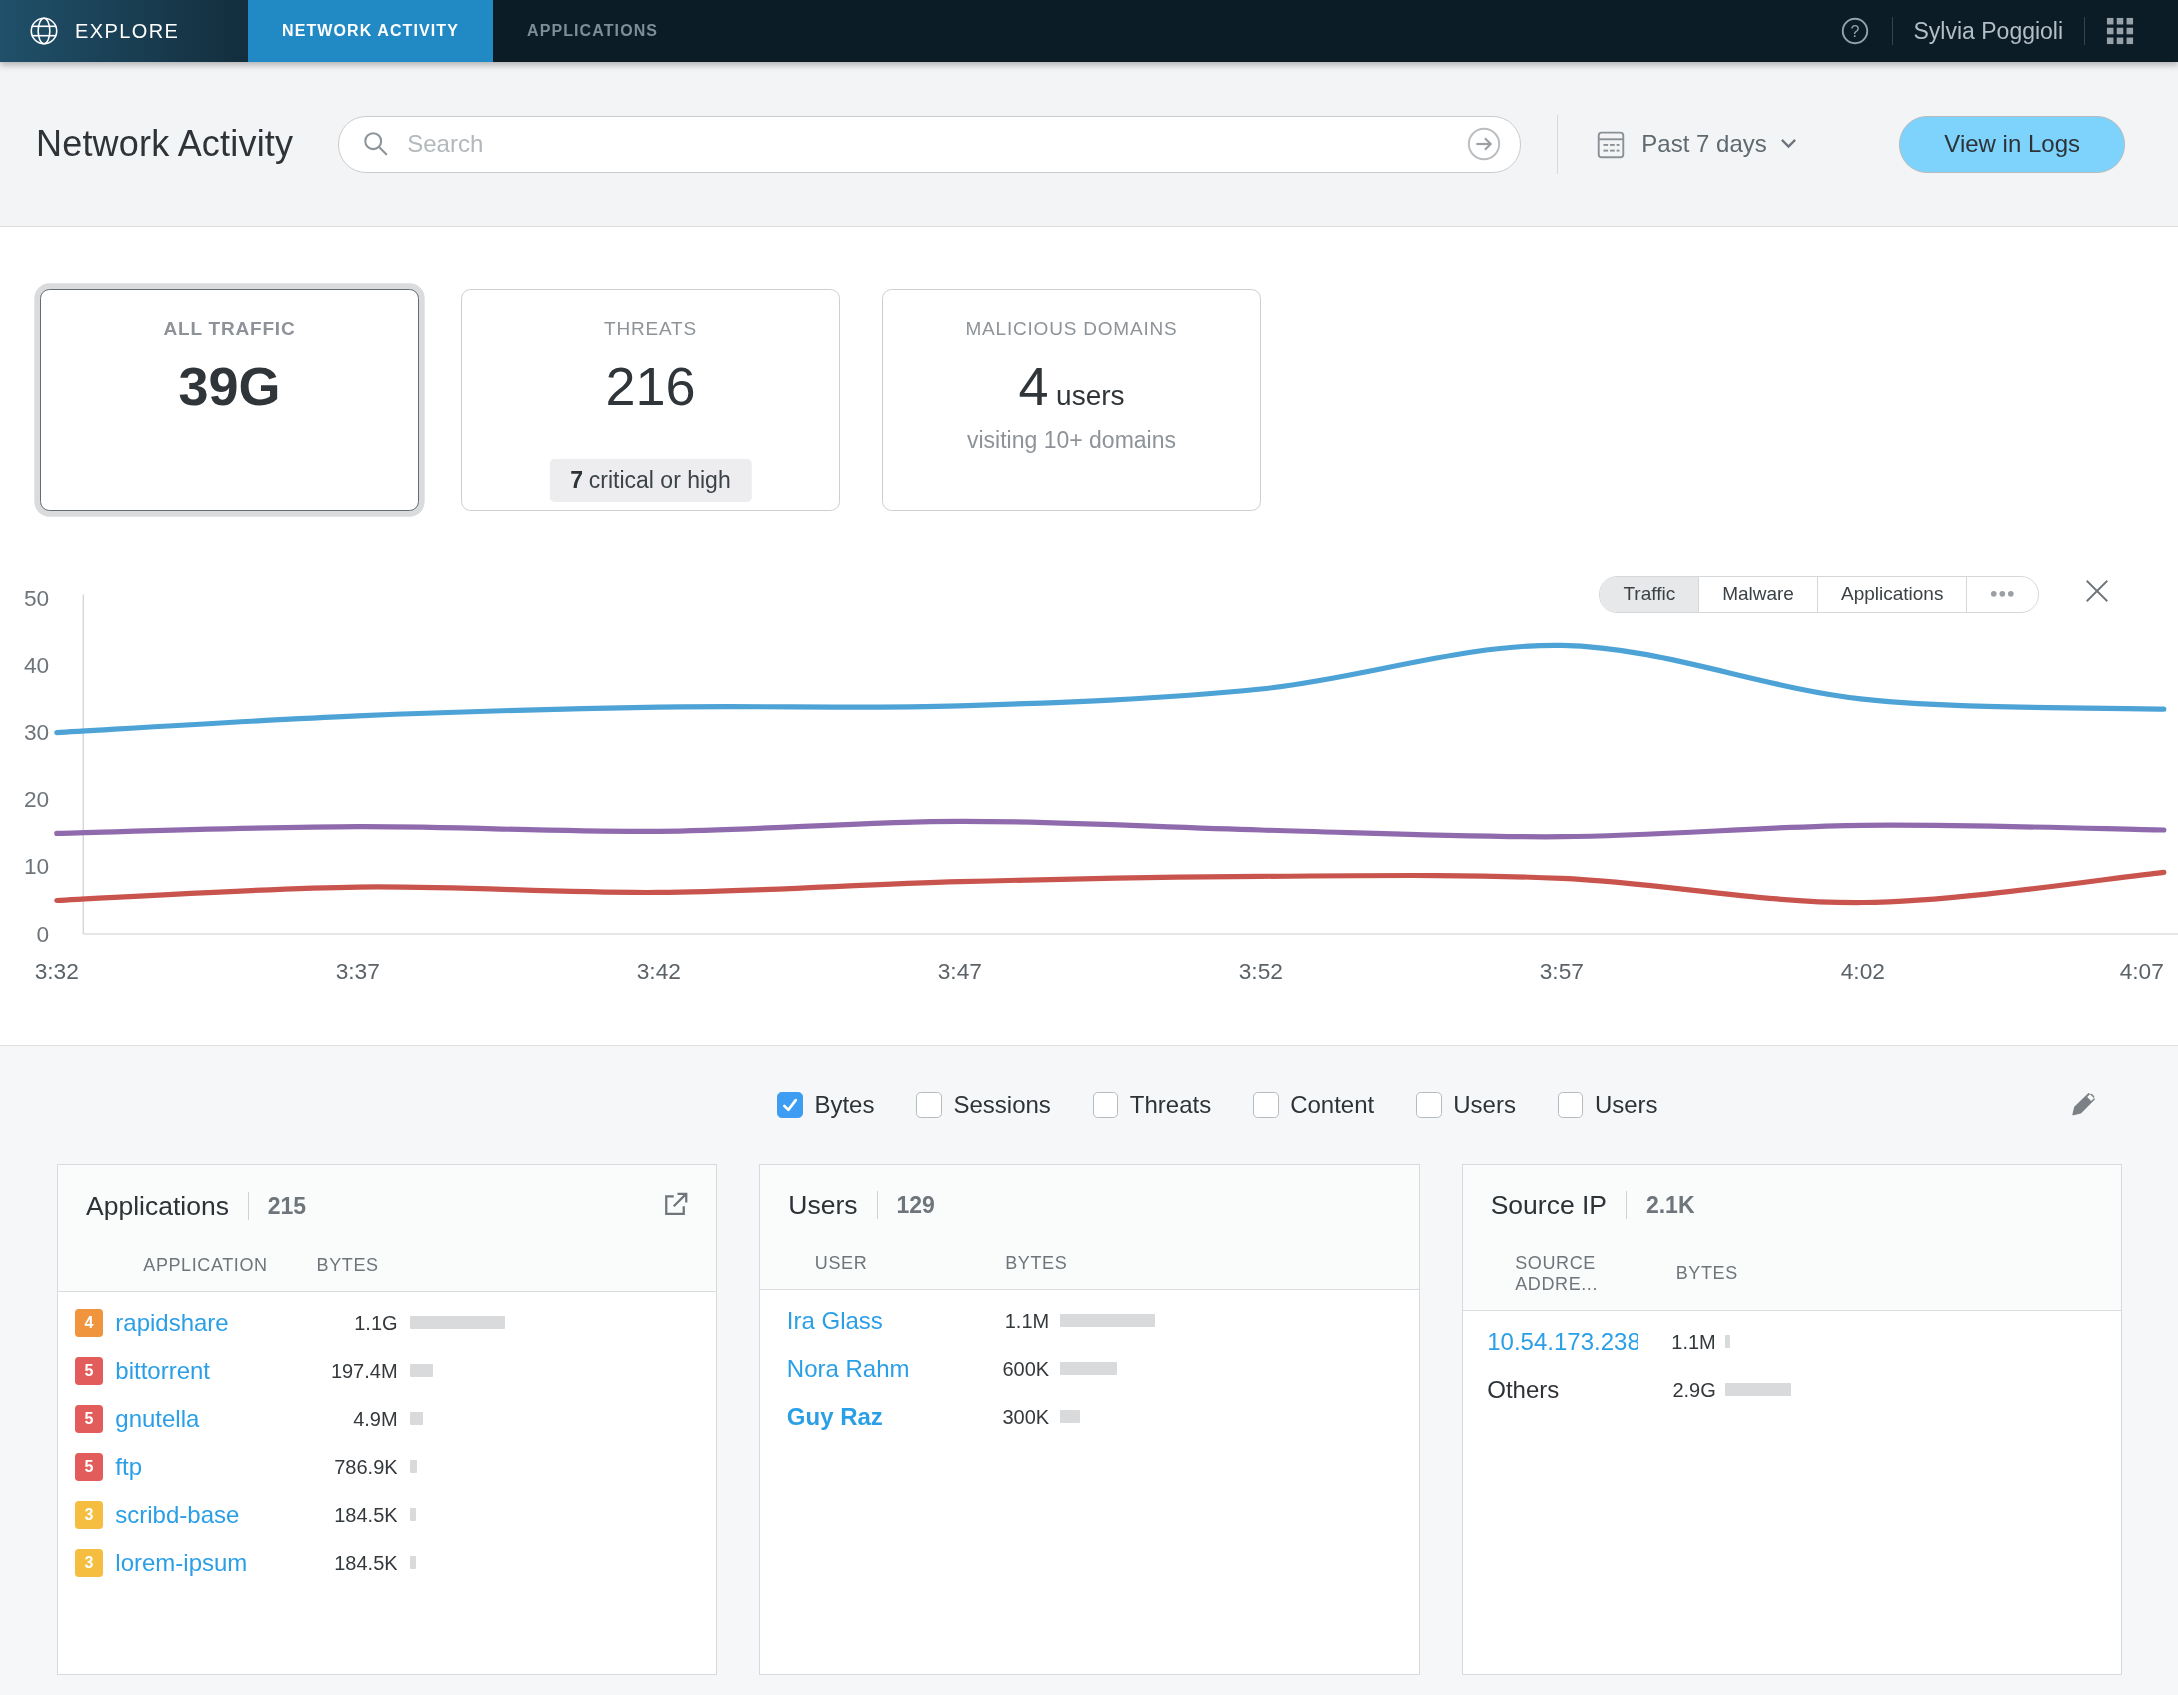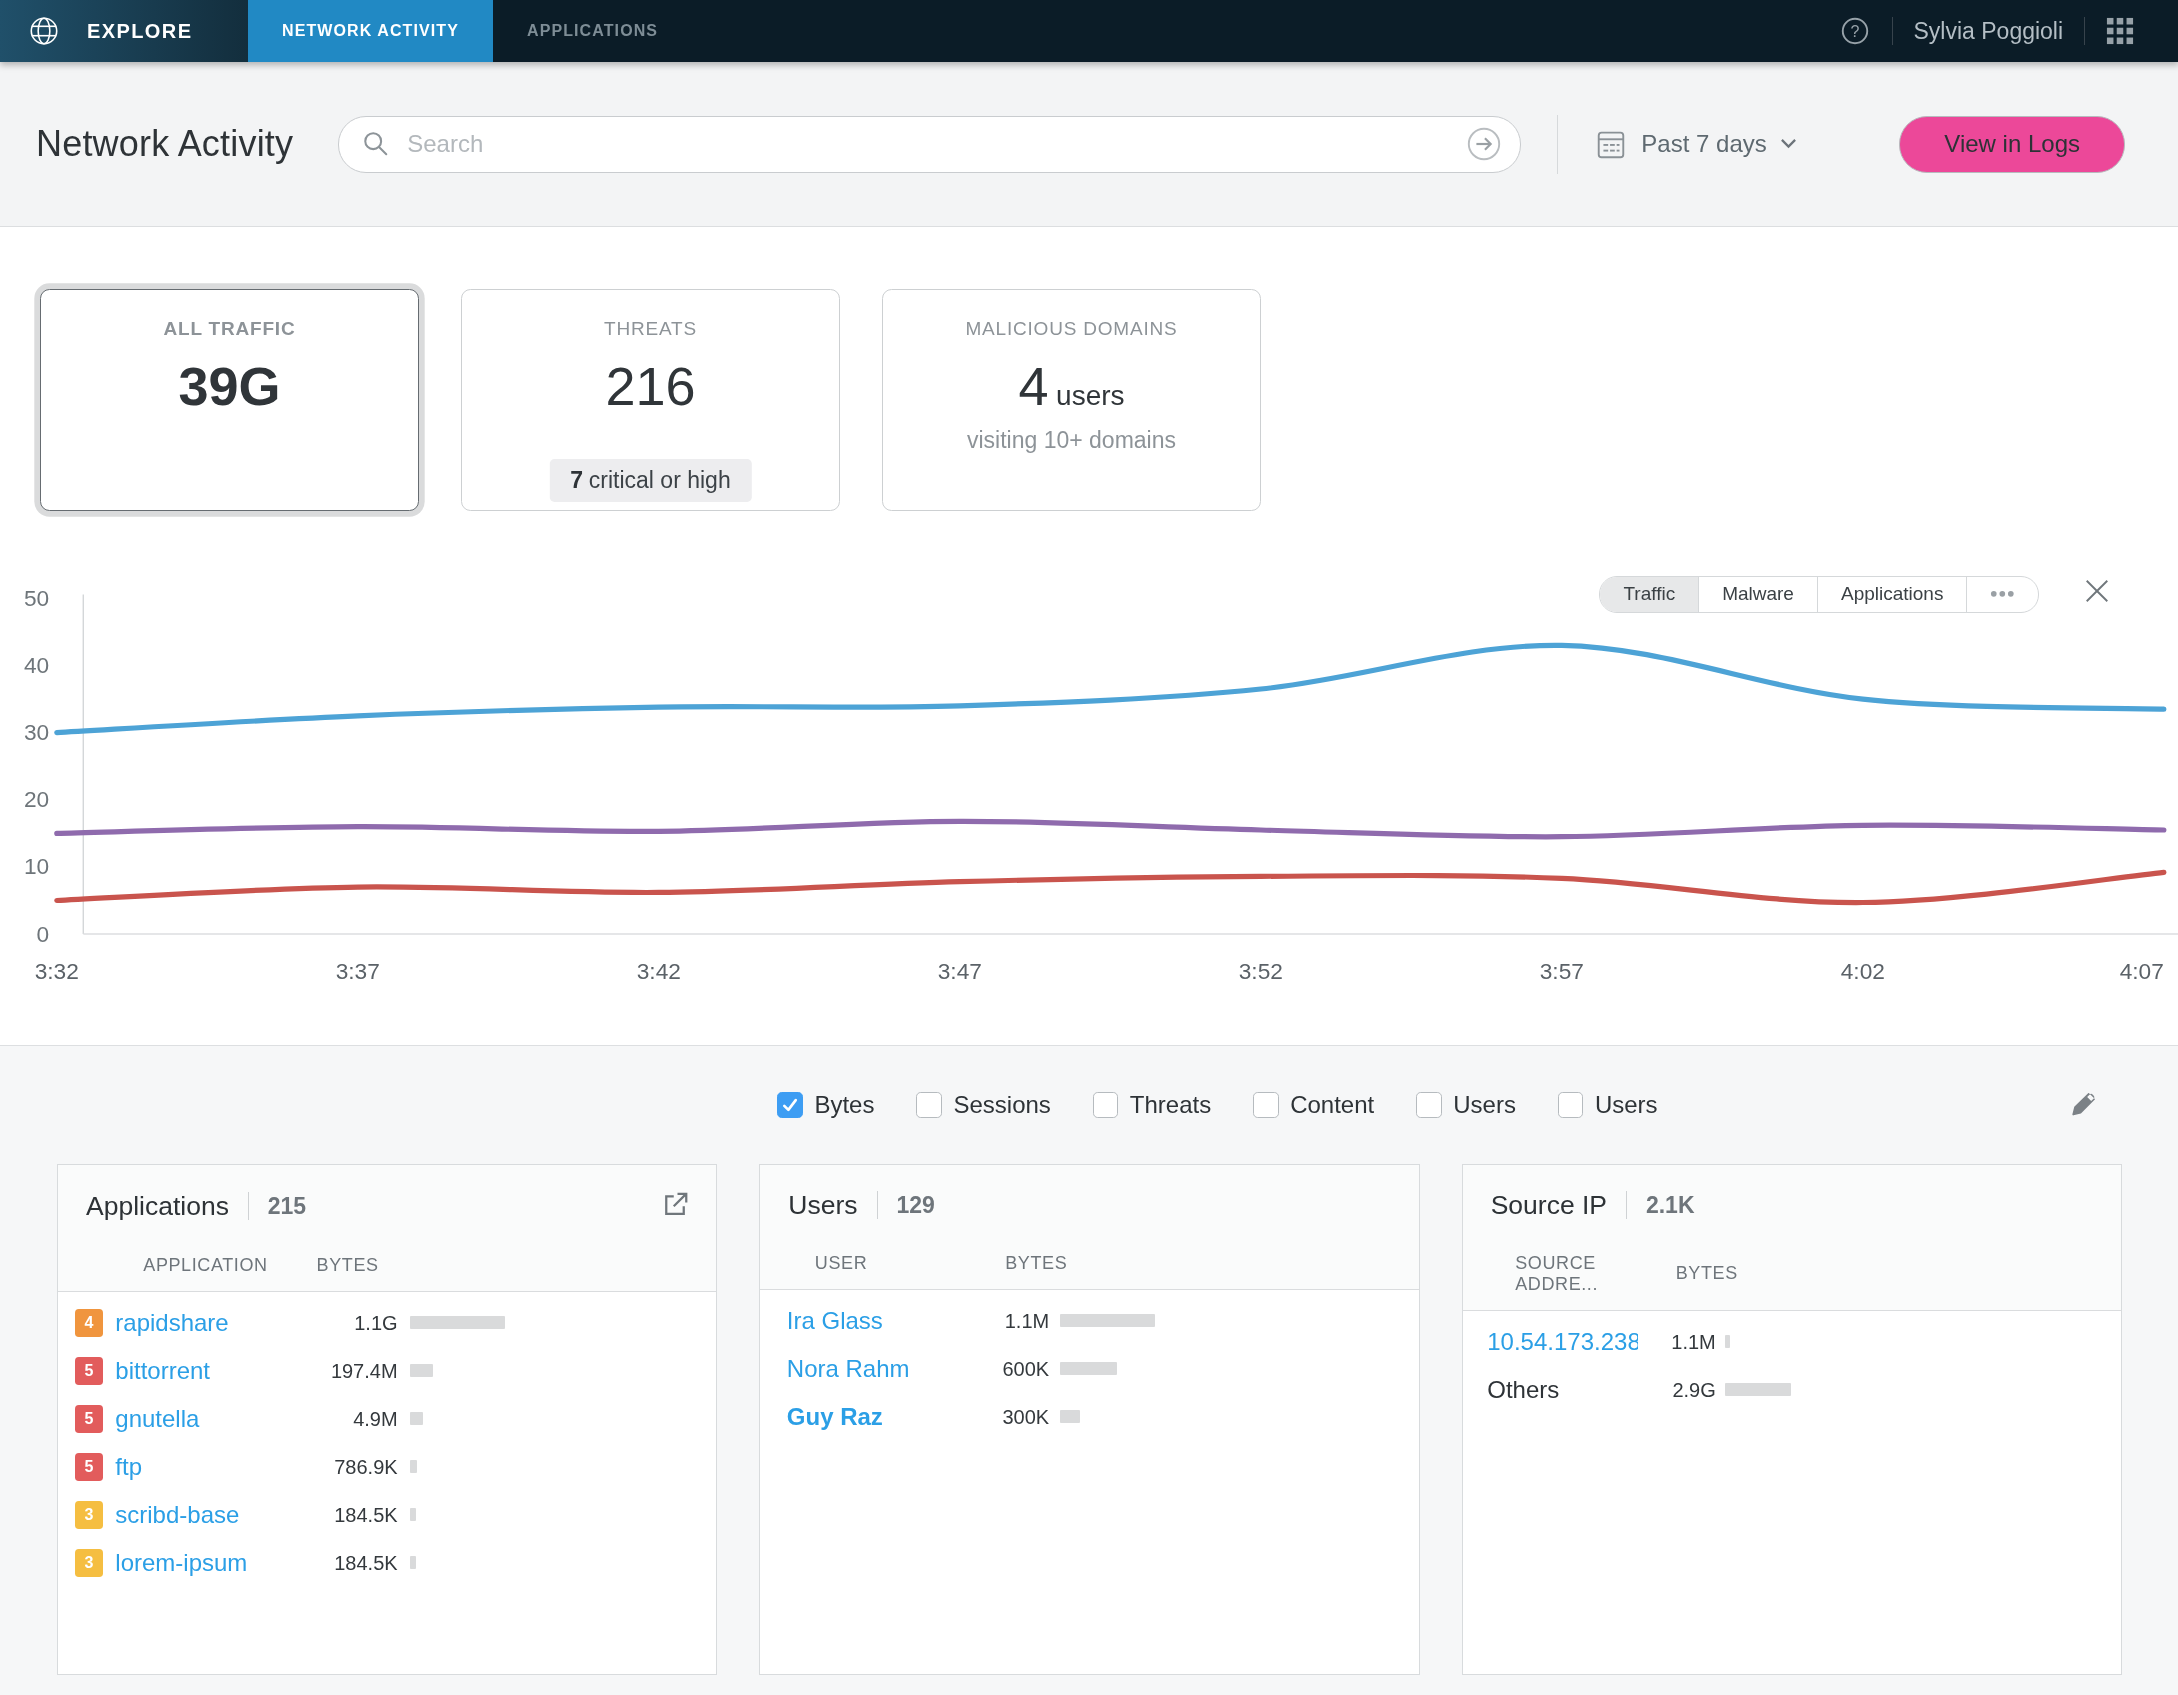--- a/index.html
+++ b/index.html
@@ -4,42 +4,42 @@
 <style>
   * { box-sizing: border-box; margin: 0; padding: 0; }
   html,body { width: 2179px; height: 1696px; overflow: hidden; }
   body { font-family: "Liberation Sans", sans-serif; background: #f6f7f8; color: #33383c; }
 
   
   .topnav { height: 62px; background: #0b1c27; display: flex; align-items: stretch;
             position: relative; box-shadow: 0 2.8px 6.6px rgba(0,0,0,.28); z-index: 5; }
   .brand { width: 248px; background: linear-gradient(to right,#20506a,#132e3d);
            display: flex; align-items: center; gap: 15px; padding-left: 28px; }
-  .brand-label { color: #fff; font-weight: bold; font-size: 20px; letter-spacing: 1.4px; margin-left: 12px; }
+  .brand-label { color: #fff; font-weight: normal; font-size: 20px; letter-spacing: 1.4px; }
   .nav-tab { display: flex; align-items: center; padding: 0 34px; font-size: 16px;
              font-weight: bold; letter-spacing: 1.1px; color: #7e8d96; cursor: pointer; }
   .nav-tab.active { background: #2189c4; color: #fff; }
   .nav-right { margin-left: auto; display: flex; align-items: center; gap: 21px; padding-right: 45px; }
   .nav-divider { width: 0.9px; height: 28px; background: #37434c; }
   .nav-user { color: #b4bec5; font-size: 23px; }
 
   
   .page-header { height: 165px; background: #f3f4f5; border-bottom: 0.9px solid #dcdee0;
                  display: flex; align-items: center; padding: 0 54px 0 36px; }
   .page-title { font-size: 36px; font-weight: 400; color: #2e3337; letter-spacing: 0.2px; }
   .search-pill { margin-left: 45px; width: 1183px; height: 57px; background: #fff;
                  border: 0.9px solid #c9cccf; border-radius: 28px; display: flex;
                  align-items: center; padding: 0 17px 0 23px; }
   .search-input { flex: 1; border: none; outline: none; font-size: 24px; color: #3a4045;
                   margin-left: 17px; background: transparent; font-family: inherit; }
   .search-input::placeholder { color: #b3b8bc; }
   .hdr-divider { width: 0.9px; height: 59px; background: #d6d9db; margin: 0 36px; }
   .date-range { display: flex; align-items: center; gap: 13.2px; color: #5e6970; font-size: 24px; cursor: pointer; }
   .view-logs-btn { margin-left: auto; height: 57px; padding: 0 44px; border-radius: 28px;
-                   background: #ec4899; border: 0.9px solid #b7bbbe; font-size: 24px; color: #2c3236;
+                   background: #7dd3fc; border: 0.9px solid #b7bbbe; font-size: 24px; color: #2c3236;
                    display: flex; align-items: center; cursor: pointer; font-family: inherit; text-align: right; }
 
   
   .cards-section { background: #fff; padding: 62px 0 0 40px; height: 322px; display: flex; gap: 42px; }
   .stat-card { width: 379px; height: 222px; background: #fff; border: 0.9px solid #cdd0d2;
                border-radius: 9.5px; text-align: center; padding-top: 28px; position: relative; cursor: pointer; }
   .stat-card.selected { border: 1.9px solid #666c71; box-shadow: 0 0 0 5.7px #dadbdc; font-weight: bold; }
   .stat-label { font-size: 19px; letter-spacing: 0.8px; color: #8d9398; }
   .stat-value { font-size: 54px; color: #303539; margin-top: 15px; }
   .stat-value .suffix { font-size: 28px; color: #303539; margin-left: 7.6px; }

